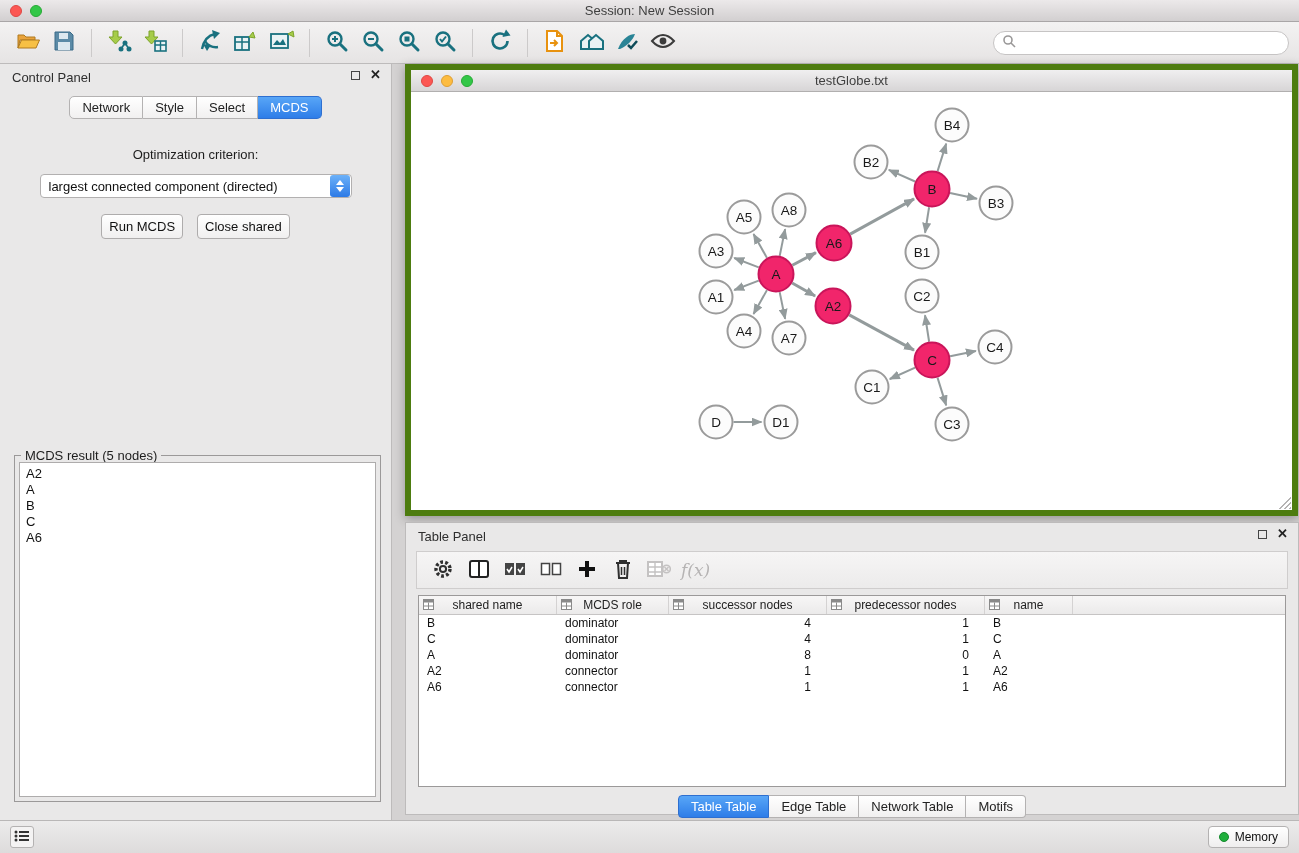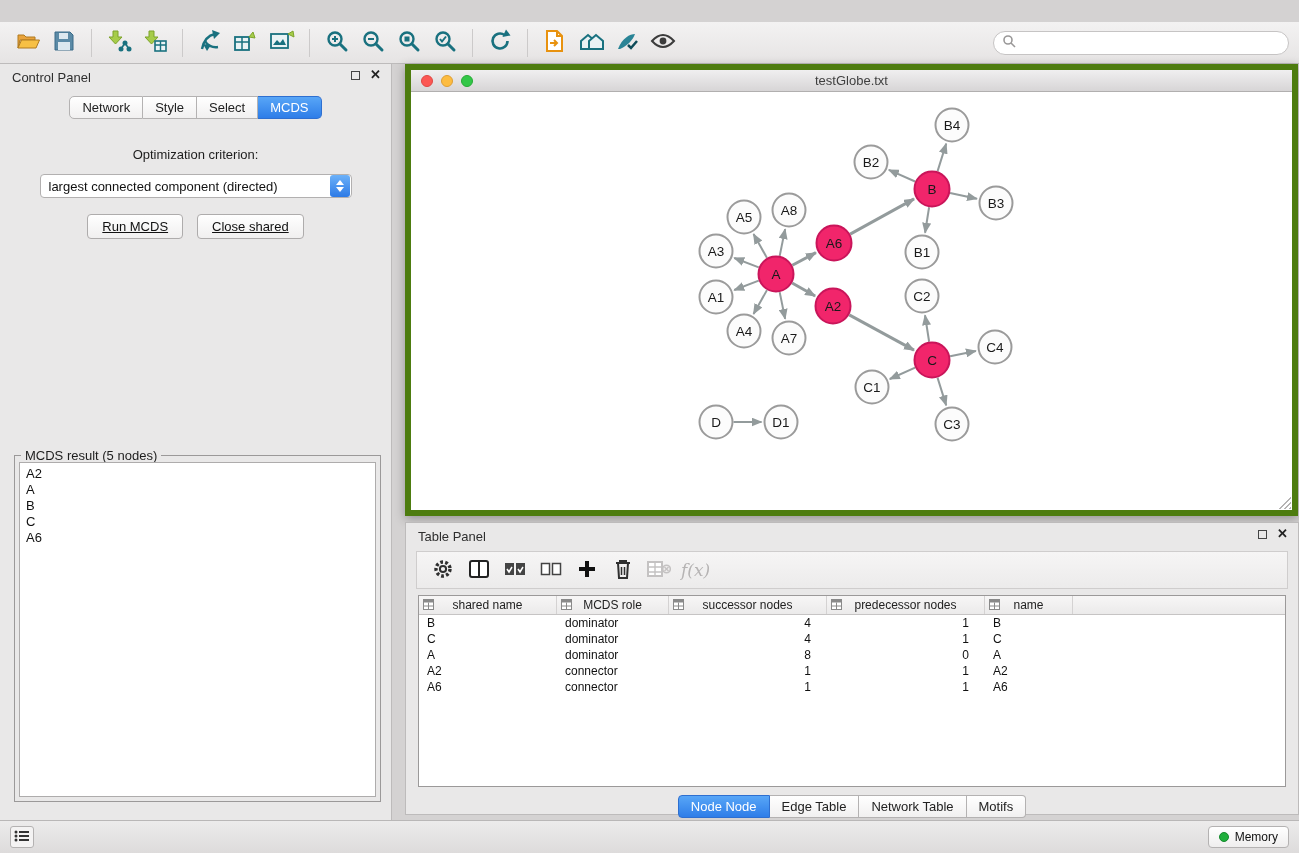--- a/index.html
+++ b/index.html
@@ -51,22 +51,22 @@
     border:1px solid #b2b0b0; border-radius:4px; display:flex; align-items:center; cursor:pointer; position:relative; }
   #criterion .sel-text { flex:1; font-size:13px; padding-left:8px; color:#111; white-space:nowrap; overflow:hidden; }
   #criterion .stepper { width:20px; height:22px; border-radius:3px; margin-right:1px;
     background:linear-gradient(#6cb1f9,#2d7ae6); display:flex; flex-direction:column;
     align-items:center; justify-content:center; gap:2px; }
   .tri-up { width:0; height:0; border-left:4px solid transparent; border-right:4px solid transparent; border-bottom:5px solid #fff; }
   .tri-down { width:0; height:0; border-left:4px solid transparent; border-right:4px solid transparent; border-top:5px solid #fff; }
 
   #cp-buttons { display:flex; justify-content:center; gap:14px; margin-top:16px; }
   .cp-btn { font-size:13px; color:#111; background:linear-gradient(#ffffff,#f0efef);
-    border:1px solid #aeacac; border-radius:4px; padding:4px 14px; cursor:pointer;
-    font-family:"Liberation Sans",sans-serif;text-decoration:underline; }
+    border:1px solid #aeacac; border-radius:4px; padding:4px 7px; cursor:pointer;
+    font-family:"Liberation Sans",sans-serif; }
 
   #result-box { position:absolute; left:14px; right:10px; top:391px; height:347px;
     border:1px solid #9b9999; background:#e9e8e8; }
   #result-box .legend { position:absolute; top:-8px; left:6px; background:#e9e8e8;
     padding:0 4px; font-size:13px; color:#1d1d1d; }
   #result-list { position:absolute; inset:6px 4px 4px 4px; background:#fff;
     border:1px solid #aeacac; overflow:auto; padding:3px 6px; }
   .result-item { font-size:13px; color:#111; line-height:16px; cursor:default; }
 
   
@@ -119,20 +119,27 @@
     background:linear-gradient(#ffffff,#efeeee); display:flex; align-items:center; gap:6px;
     padding:0 10px; cursor:pointer; }
   #memory-btn .dot { width:10px; height:10px; border-radius:50%; background:#1faf3c; border:1px solid #168a2e; }
   #memory-btn .lbl { font-size:12px; color:#111; }
 </style>
 </head>
 <body>
 
 <div id="app">
 
+  <div id="titlebar">
+    <div class="lights">
+      <span class="light red"></span>
+      <span class="light green"></span>
+    </div>
+    <span class="title">Session: New Session</span>
+  </div>
 
   <div id="toolbar">
     <button class="tbicon">
       <span><svg width="25" height="20">
             <path d="M2 17 V4 h6 l2 2 h9 v3 H4 z" fill="#e9a33b" stroke="#b07a20"></path>
             <path d="M2 17 L5.5 9 h18 l-3.5 8 z" fill="#f7c045" stroke="#b07a20"></path>
           </svg></span>
     </button>
     <button class="tbicon">
       <span><svg width="20" height="20">
@@ -550,21 +557,21 @@
           <div class="trow">
             <div class="td" style="width: 138px;">A6</div>
             <div class="td" style="width: 112px;">connector</div>
             <div class="td num" style="width: 158px;">1</div>
             <div class="td num" style="width: 158px;">1</div>
             <div class="td" style="width: 88px;">A6</div>
           </div>
         </div>
     </div>
     <div id="table-tabs">
-        <span class="t-tab active">Node Node</span>
+        <span class="t-tab active">Table Table</span>
         <span class="t-tab">Edge Table</span>
         <span class="t-tab">Network Table</span>
         <span class="t-tab">Motifs</span>
       </div>
   </div>
 
   <div id="statusbar">
     <button id="task-list-btn">
       <span><svg width="16" height="12">
             <circle cx="2" cy="2" r="1.5" fill="#333"></circle>

